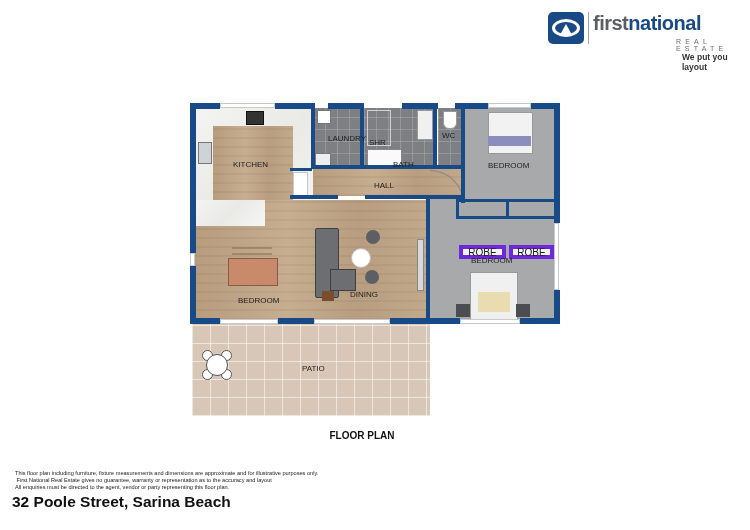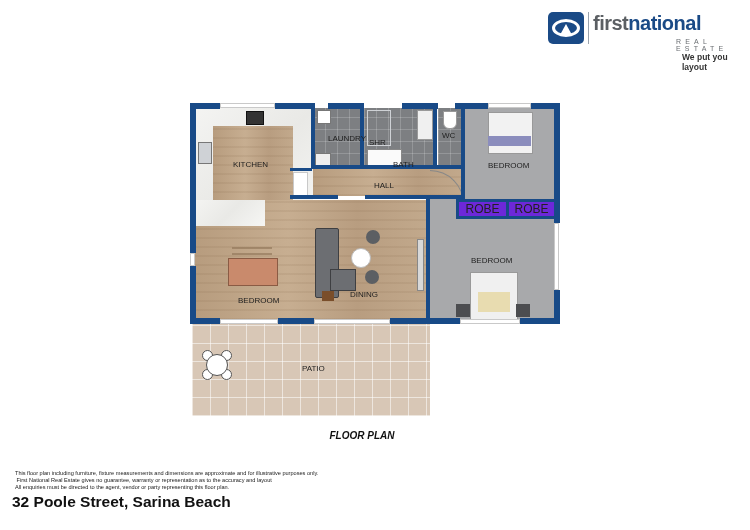--- a/index.html
+++ b/index.html
@@ -29,24 +29,24 @@
       repeating-linear-gradient(90deg, rgba(255,255,255,0.18) 0 1px, transparent 1px 12px),
       #7d7f82; }
   .carpet { background:#a8a9ab; }
   .patio { background:
       repeating-linear-gradient(0deg, rgba(255,255,255,0.55) 0 1px, transparent 1px 18px),
       repeating-linear-gradient(90deg, rgba(255,255,255,0.55) 0 1px, transparent 1px 18px),
       #d8c7b6; }
   .window { position:absolute; background:#ffffff; border:1px solid #c9c9c9; box-sizing:border-box; }
 
   .room-label { position:absolute; font-size:8px; color:#1e1e1e; text-align:center; white-space:nowrap; }
-  .robe { position:absolute; background:#f2f2f2; border:7px solid #6d28d9; box-sizing:border-box; font-size:12px; display:flex; align-items:center; justify-content:center; color:#222; }
+  .robe { position:absolute; background:#f2f2f2; border:4px solid #6d28d9; box-sizing:border-box; font-size:10px; display:flex; align-items:center; justify-content:center; color:#222;margin-top:43px; }
 
   .fp-title { left:0; width:750px; top:430px; text-align:center; font-size:10px; font-weight:bold; color:#111; }
-  .fp-title span { position:relative; left:-13px;font-style:italic; }
+  .fp-title span { position:relative; left:-13px; }
 
   .disclaimer { left:15px; top:470px; font-size:5.6px; line-height:7px; color:#222; }
   .address { left:12px; top:493px; font-size:15.5px; font-weight:bold; color:#111; }
 </style>
 </head>
 <body>
 
 <div class="abs logo-mark">
   <div class="ring"></div>
   <div class="tri"></div>

